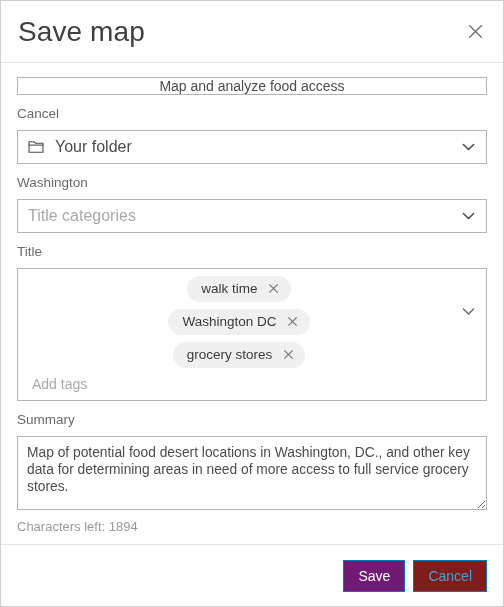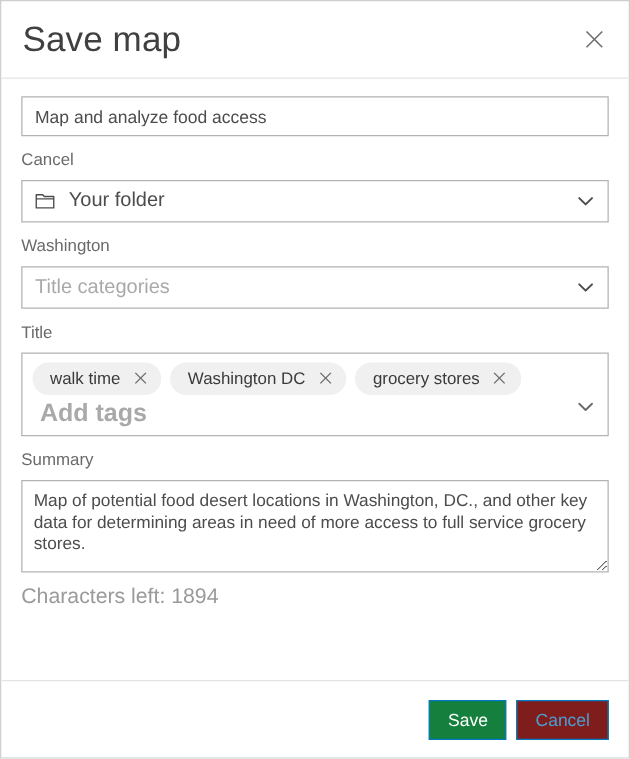--- a/index.html
+++ b/index.html
@@ -71,29 +71,30 @@
     color: #6a6a6a;
     line-height: 1.25;
     margin-bottom: 7px;
   }
 
   .spacer-8 { height: 11px; }
 
   
   .text-input {
     width: 100%;
-    height: 32px;
+    height: 18px;
     border: 1px solid #b3b3b3;
     background: #fff;
     font-family: "Liberation Sans", sans-serif;
     font-size: 14px;
     color: #4c4c4c;
     padding: 0 10px;
     outline: none;
     border-radius: 0;
+    text-align: center;
   }
   .text-input::placeholder { color: #a9a9a9; }
 
   
   .select-control {
     position: relative;
     width: 100%;
     height: 34px;
     border: 1px solid #b3b3b3;
     background: #fff;
@@ -134,20 +135,21 @@
     min-height: 62px;
     border: 1px solid #b3b3b3;
     background: #fff;
     padding: 7px 34px 6px 8px;
   }
   .tags-row {
     display: flex;
     flex-wrap: wrap;
     gap: 7px;
     align-items: center;
+    flex-direction: column;
   }
   .tag-chip {
     display: inline-flex;
     align-items: center;
     height: 26px;
     background: #f0f0f0;
     border-radius: 14px;
     padding: 0 10px 0 14px;
     font-size: 13.5px;
     color: #3a3a3a;
@@ -164,26 +166,25 @@
     justify-content: center;
     cursor: pointer;
   }
   .tags-input {
     display: block;
     width: 100%;
     border: none;
     outline: none;
     background: transparent;
     font-family: "Liberation Sans", sans-serif;
-    font-size: 20px;
+    font-size: 14px;
     color: #4c1d95;
     margin-top: 6px;
     padding: 0 0 0 6px;
     height: 20px;
-    font-weight: bold;
   }
   .tags-input::placeholder { color: #a9a9a9; }
   .tags-chevron {
     position: absolute;
     right: 11px;
     top: 38px;
     display: flex;
     align-items: center;
     justify-content: center;
     pointer-events: none;
@@ -199,21 +200,21 @@
     font-size: 13.8px;
     line-height: 17px;
     color: #4c4c4c;
     padding: 7px 9px 7px 9px;
     resize: vertical;
     outline: none;
     display: block;
   }
 
   .char-left {
-    font-size: 17px;
+    font-size: 13px;
     color: #9a9a9a;
     margin-top: 9px;
     line-height: 1.2;
   }
 
   
   .dialog-footer {
     flex: 0 0 62px;
     height: 62px;
     border-top: 1px solid #e3e3e3;
@@ -228,21 +229,21 @@
     min-width: 62px;
     padding: 0 14px;
     font-family: "Liberation Sans", sans-serif;
     font-size: 14px;
     line-height: 30px;
     cursor: pointer;
     border-radius: 0;
     text-align: center;
   }
   .btn-primary {
-    background: #15803d;
+    background: #701a75;
     border: 1px solid #0079c1;
     color: #ffffff;
   }
   .btn-secondary {
     background: #7f1d1d;
     border: 1px solid #0079c1;
     color: #4a9fd4;
   }
 </style>
 </head>

